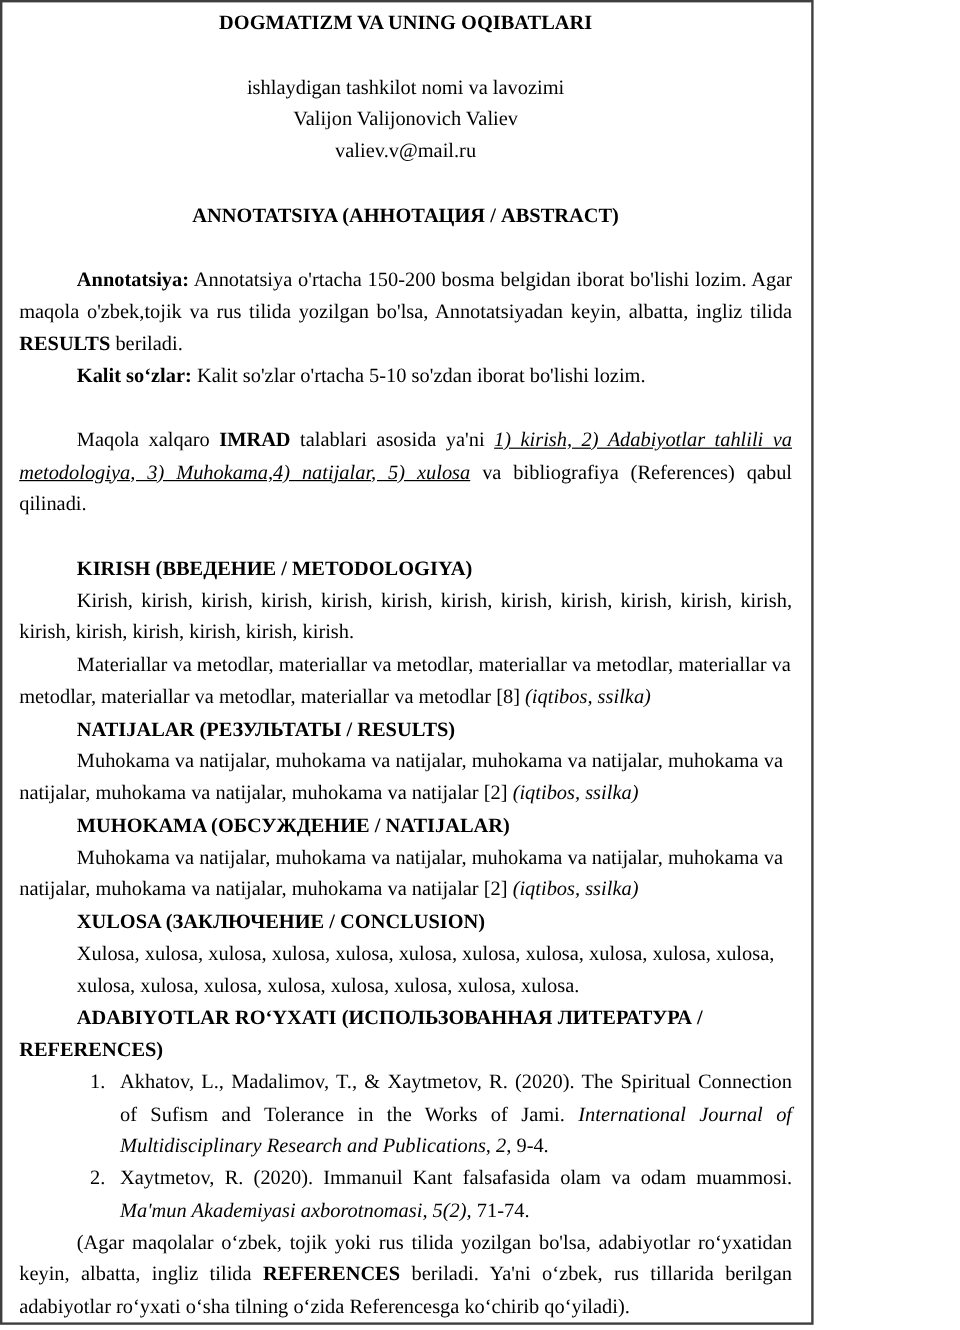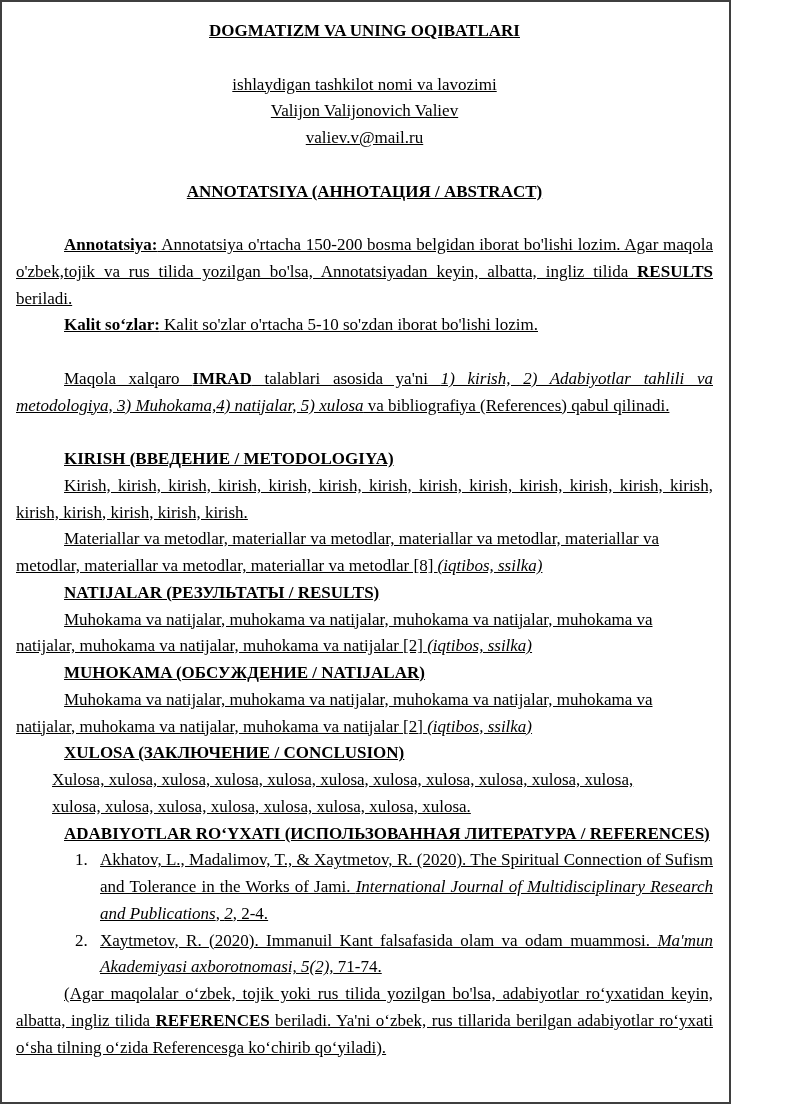--- a/index.html
+++ b/index.html
@@ -3,37 +3,36 @@
 <meta charset="utf-8">
 <style>
   html,body{margin:0;padding:0;background:#ffffff;}
   body{
     width:800px;height:1108px;overflow:hidden;
     font-family:"Liberation Serif","DejaVu Serif",serif;
     color:#000;
   }
   .page{
     box-sizing:border-box;
-    width:731px;height:1104px;
+    width:678px;height:1104px;
     margin:0;
     border:2px solid #3f3f3f;
-    padding:16px 16px 0 14px;
+    padding:4px 16px 0 14px;
     font-size:17px;
     line-height:26.75px;
     background:#fff;
-    text-decoration:underline;
   }
   h1,h2,p,div{margin:0;padding:0;font-size:17px;}
   .center{text-align:center;}
   .bold{font-weight:bold;}
   .head{font-weight:bold;text-indent:48px;}
   .indent{text-indent:48px;}
   .just{text-align:justify;}
   .gap{height:26.75px;}
-  .xulosa-block{margin-left:36px;}
+  .xulosa-block{margin-left:48px;}
   .ref{margin-left:84px;position:relative;text-align:justify;}
   .refnum{position:absolute;left:-25px;top:0;}
   span.b{font-weight:bold;}
   span.i{font-style:italic;}
   span.u{text-decoration:underline;}
 </style>
 </head>
 <body>
 
 <div class="page">
@@ -72,21 +71,21 @@
   <h2 class="head">MUHOKAMA (ОБСУЖДЕНИЕ / NATIJALAR)</h2>
   <p class="indent"><span>Muhokama va natijalar, muhokama va natijalar, muhokama va natijalar, muhokama va natijalar, muhokama va natijalar, muhokama va natijalar [2] </span><span class="i">(iqtibos, ssilka)</span></p>
 
   <h2 class="head">XULOSA (ЗАКЛЮЧЕНИЕ / CONCLUSION)</h2>
   <p class="xulosa-block"><span>Xulosa, xulosa, xulosa, xulosa, xulosa, xulosa, xulosa, xulosa, xulosa, xulosa, xulosa,</span><br><span>xulosa, xulosa, xulosa, xulosa, xulosa, xulosa, xulosa, xulosa.</span></p>
 
   <h2 class="head">ADABIYOTLAR ROʻYXATI (ИСПОЛЬЗОВАННАЯ ЛИТЕРАТУРА / REFERENCES)</h2>
 
   <div class="ref">
     <span class="refnum">1.</span>
-    <span><span>Akhatov, L., Madalimov, T., &amp; Xaytmetov, R. (2020). The Spiritual Connection of Sufism and Tolerance in the Works of Jami. </span><span class="i">International Journal of Multidisciplinary Research and Publications</span><span>, </span><span class="i">2</span><span>, 2-4.</span></span>
+    <span><span>Akhatov, L., Madalimov, T., &amp; Xaytmetov, R. (2020). The Spiritual Connection of Sufism and Tolerance in the Works of Jami. </span><span class="i">International Journal of Multidisciplinary Research and Publications</span><span>, </span><span class="i">2</span><span>, 9-4.</span></span>
   </div>
   <div class="ref">
     <span class="refnum">2.</span>
     <span><span>Xaytmetov, R. (2020). Immanuil Kant falsafasida olam va odam muammosi. </span><span class="i">Ma'mun Akademiyasi axborotnomasi, 5(2),</span><span> 71-74.</span></span>
   </div>
 
   <p class="indent just"><span>(Agar maqolalar oʻzbek, tojik yoki rus tilida yozilgan bo'lsa, adabiyotlar roʻyxatidan keyin, albatta, ingliz tilida </span><span class="b">REFERENCES</span><span> beriladi. Ya'ni oʻzbek, rus tillarida berilgan adabiyotlar roʻyxati oʻsha tilning oʻzida  Referencesga koʻchirib qoʻyiladi).</span></p>
 
 </div>
 

